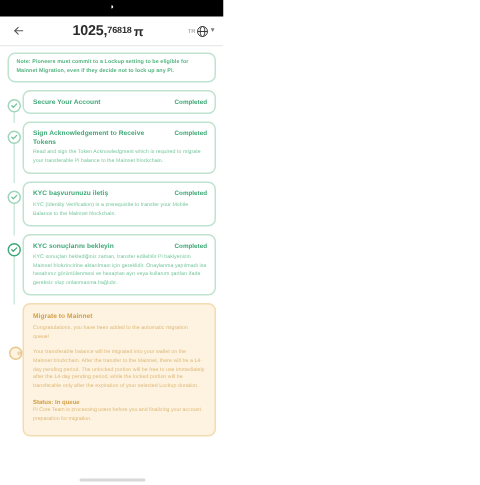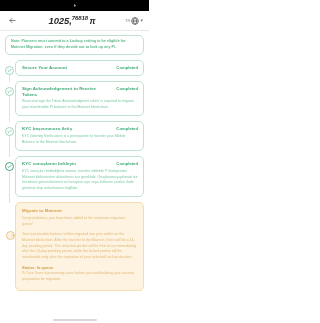--- a/index.html
+++ b/index.html
@@ -54,24 +54,23 @@
 
   .balance {
     flex: 1 1 auto;
     text-align: center;
     font-size: 9px;
     font-weight: 700;
     color: #2b2b2b;
     letter-spacing: -0.1px;
     white-space: nowrap;
     display: flex;
-    align-items: center;
+    align-items: flex-end;
     justify-content: center;
     gap: 0px;
-    font-style: italic;
   }
   .balance .int { font-size: 9.5px; }
   .balance .frac {
     font-size: 6px;
     font-weight: 700;
     position: relative;
     top: -2.5px;
   }
   .balance .pisym {
     font-size: 8.5px;

